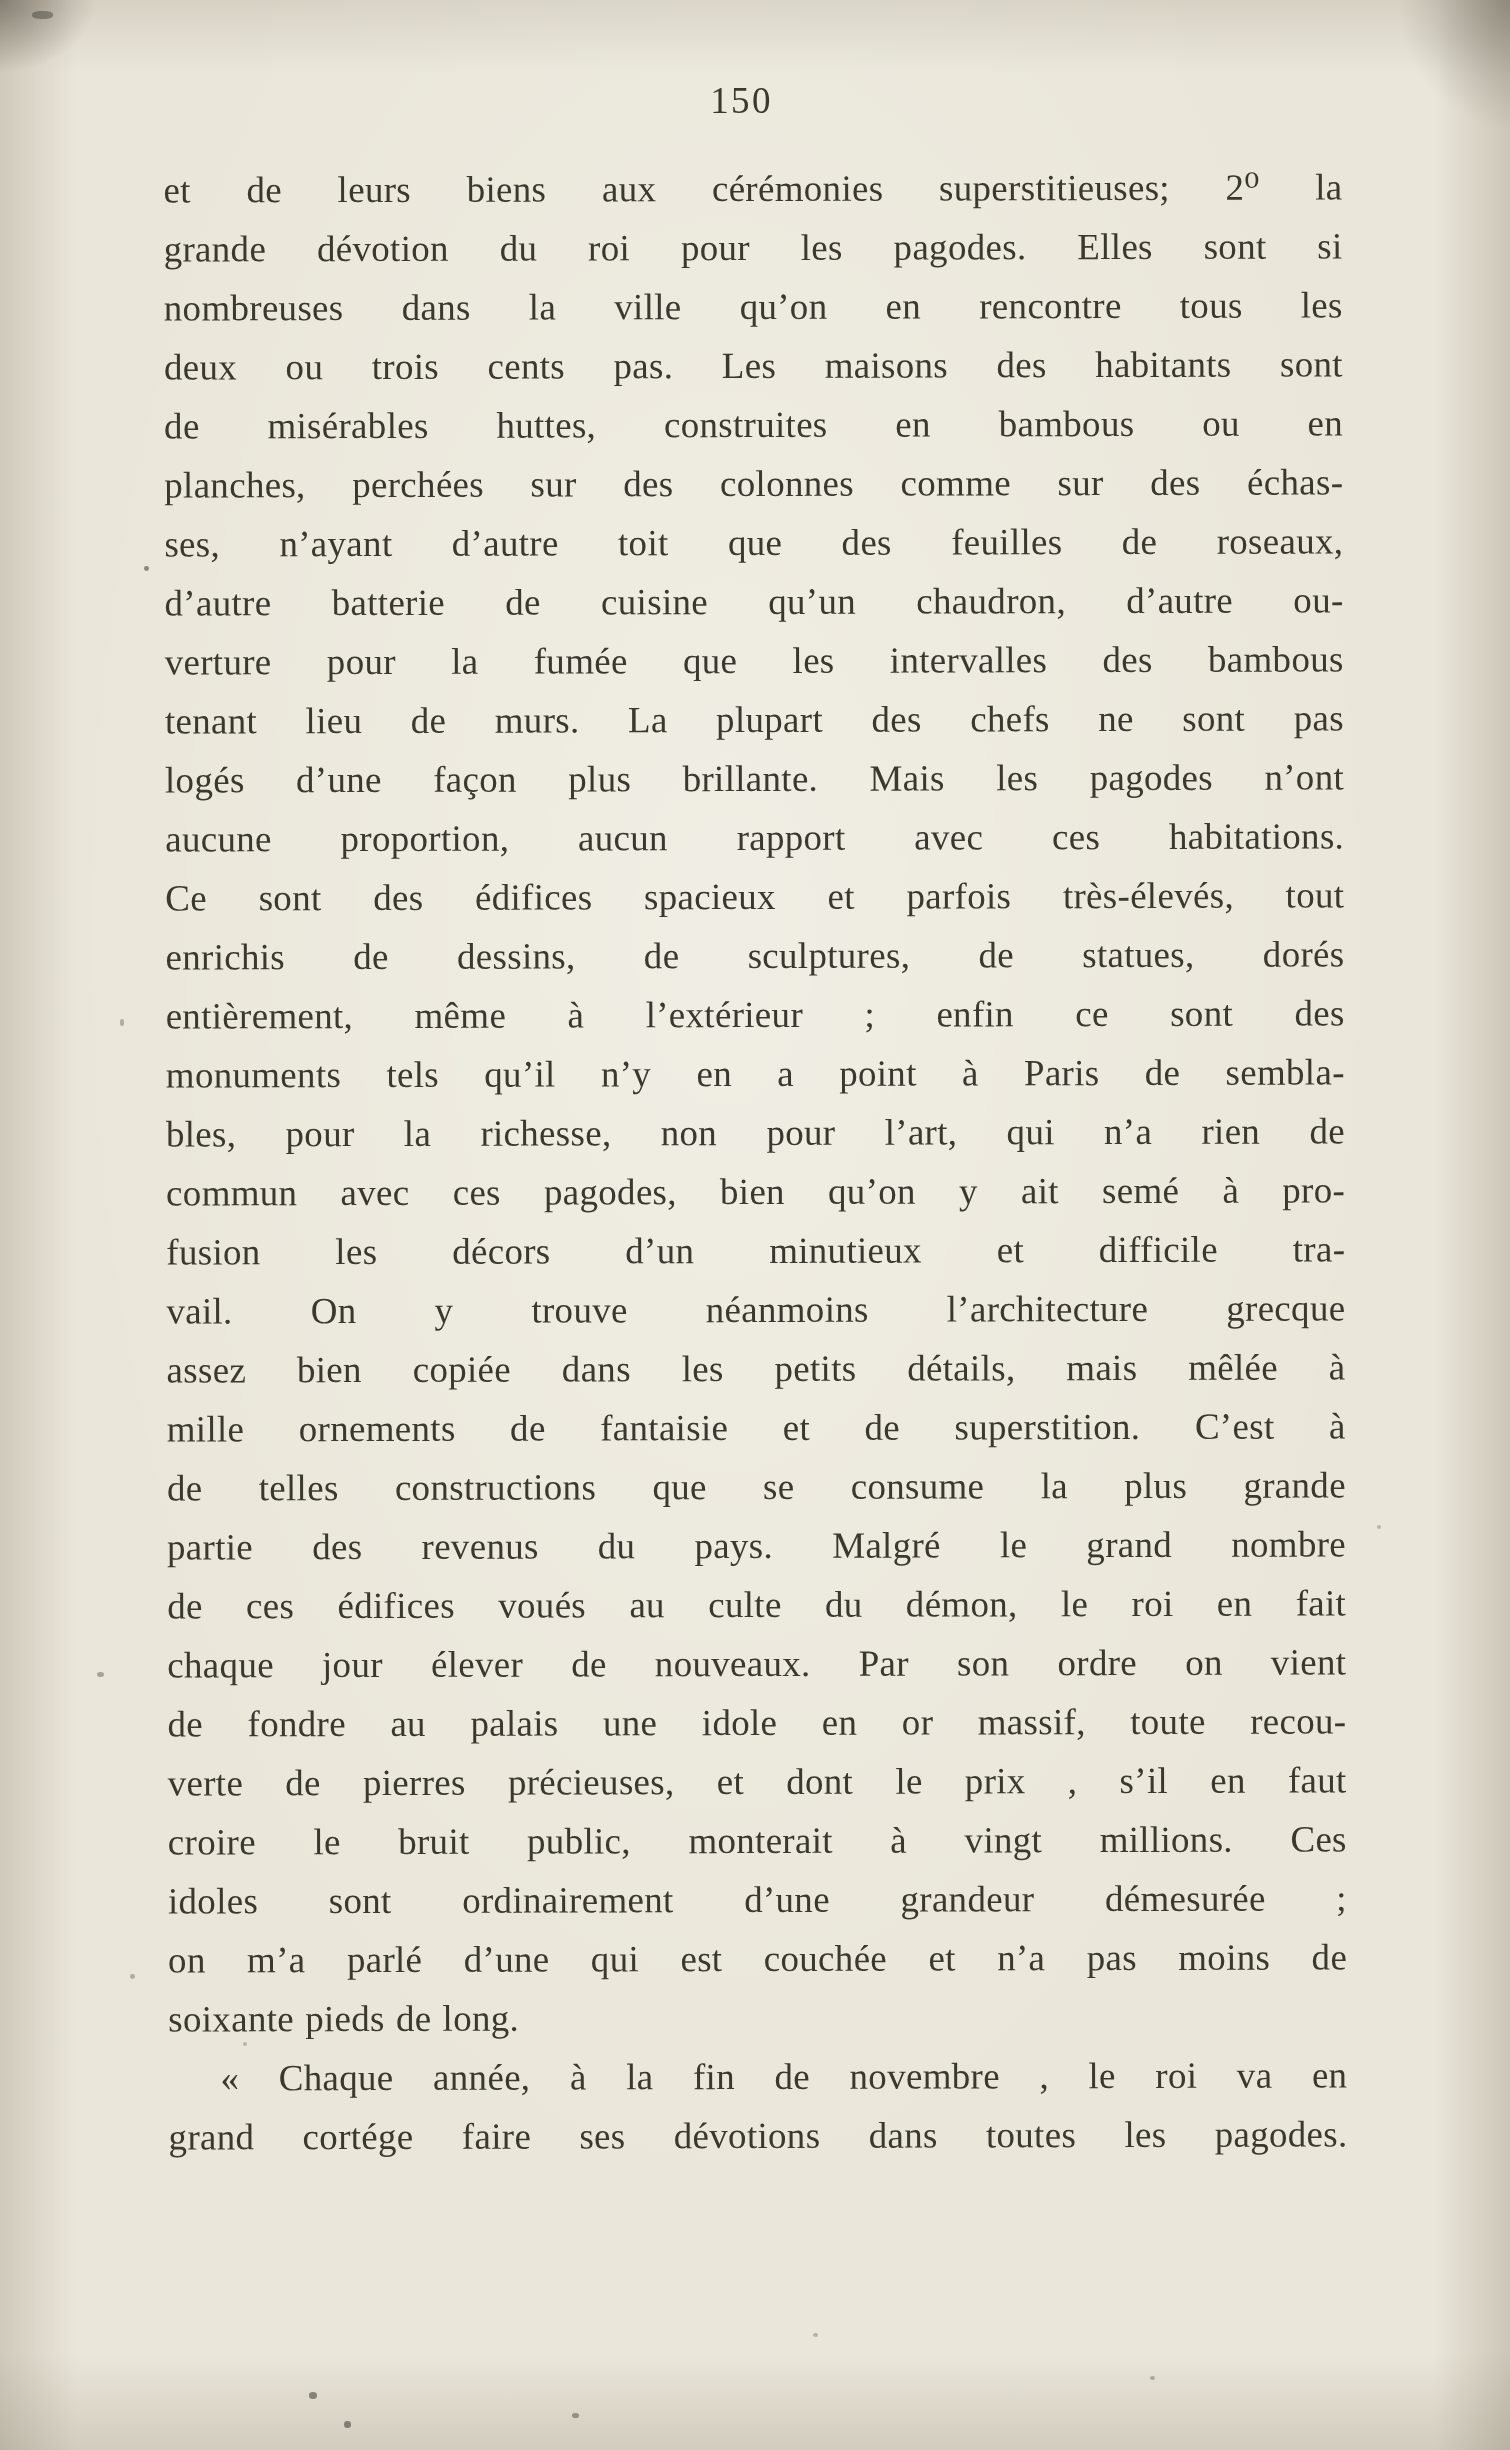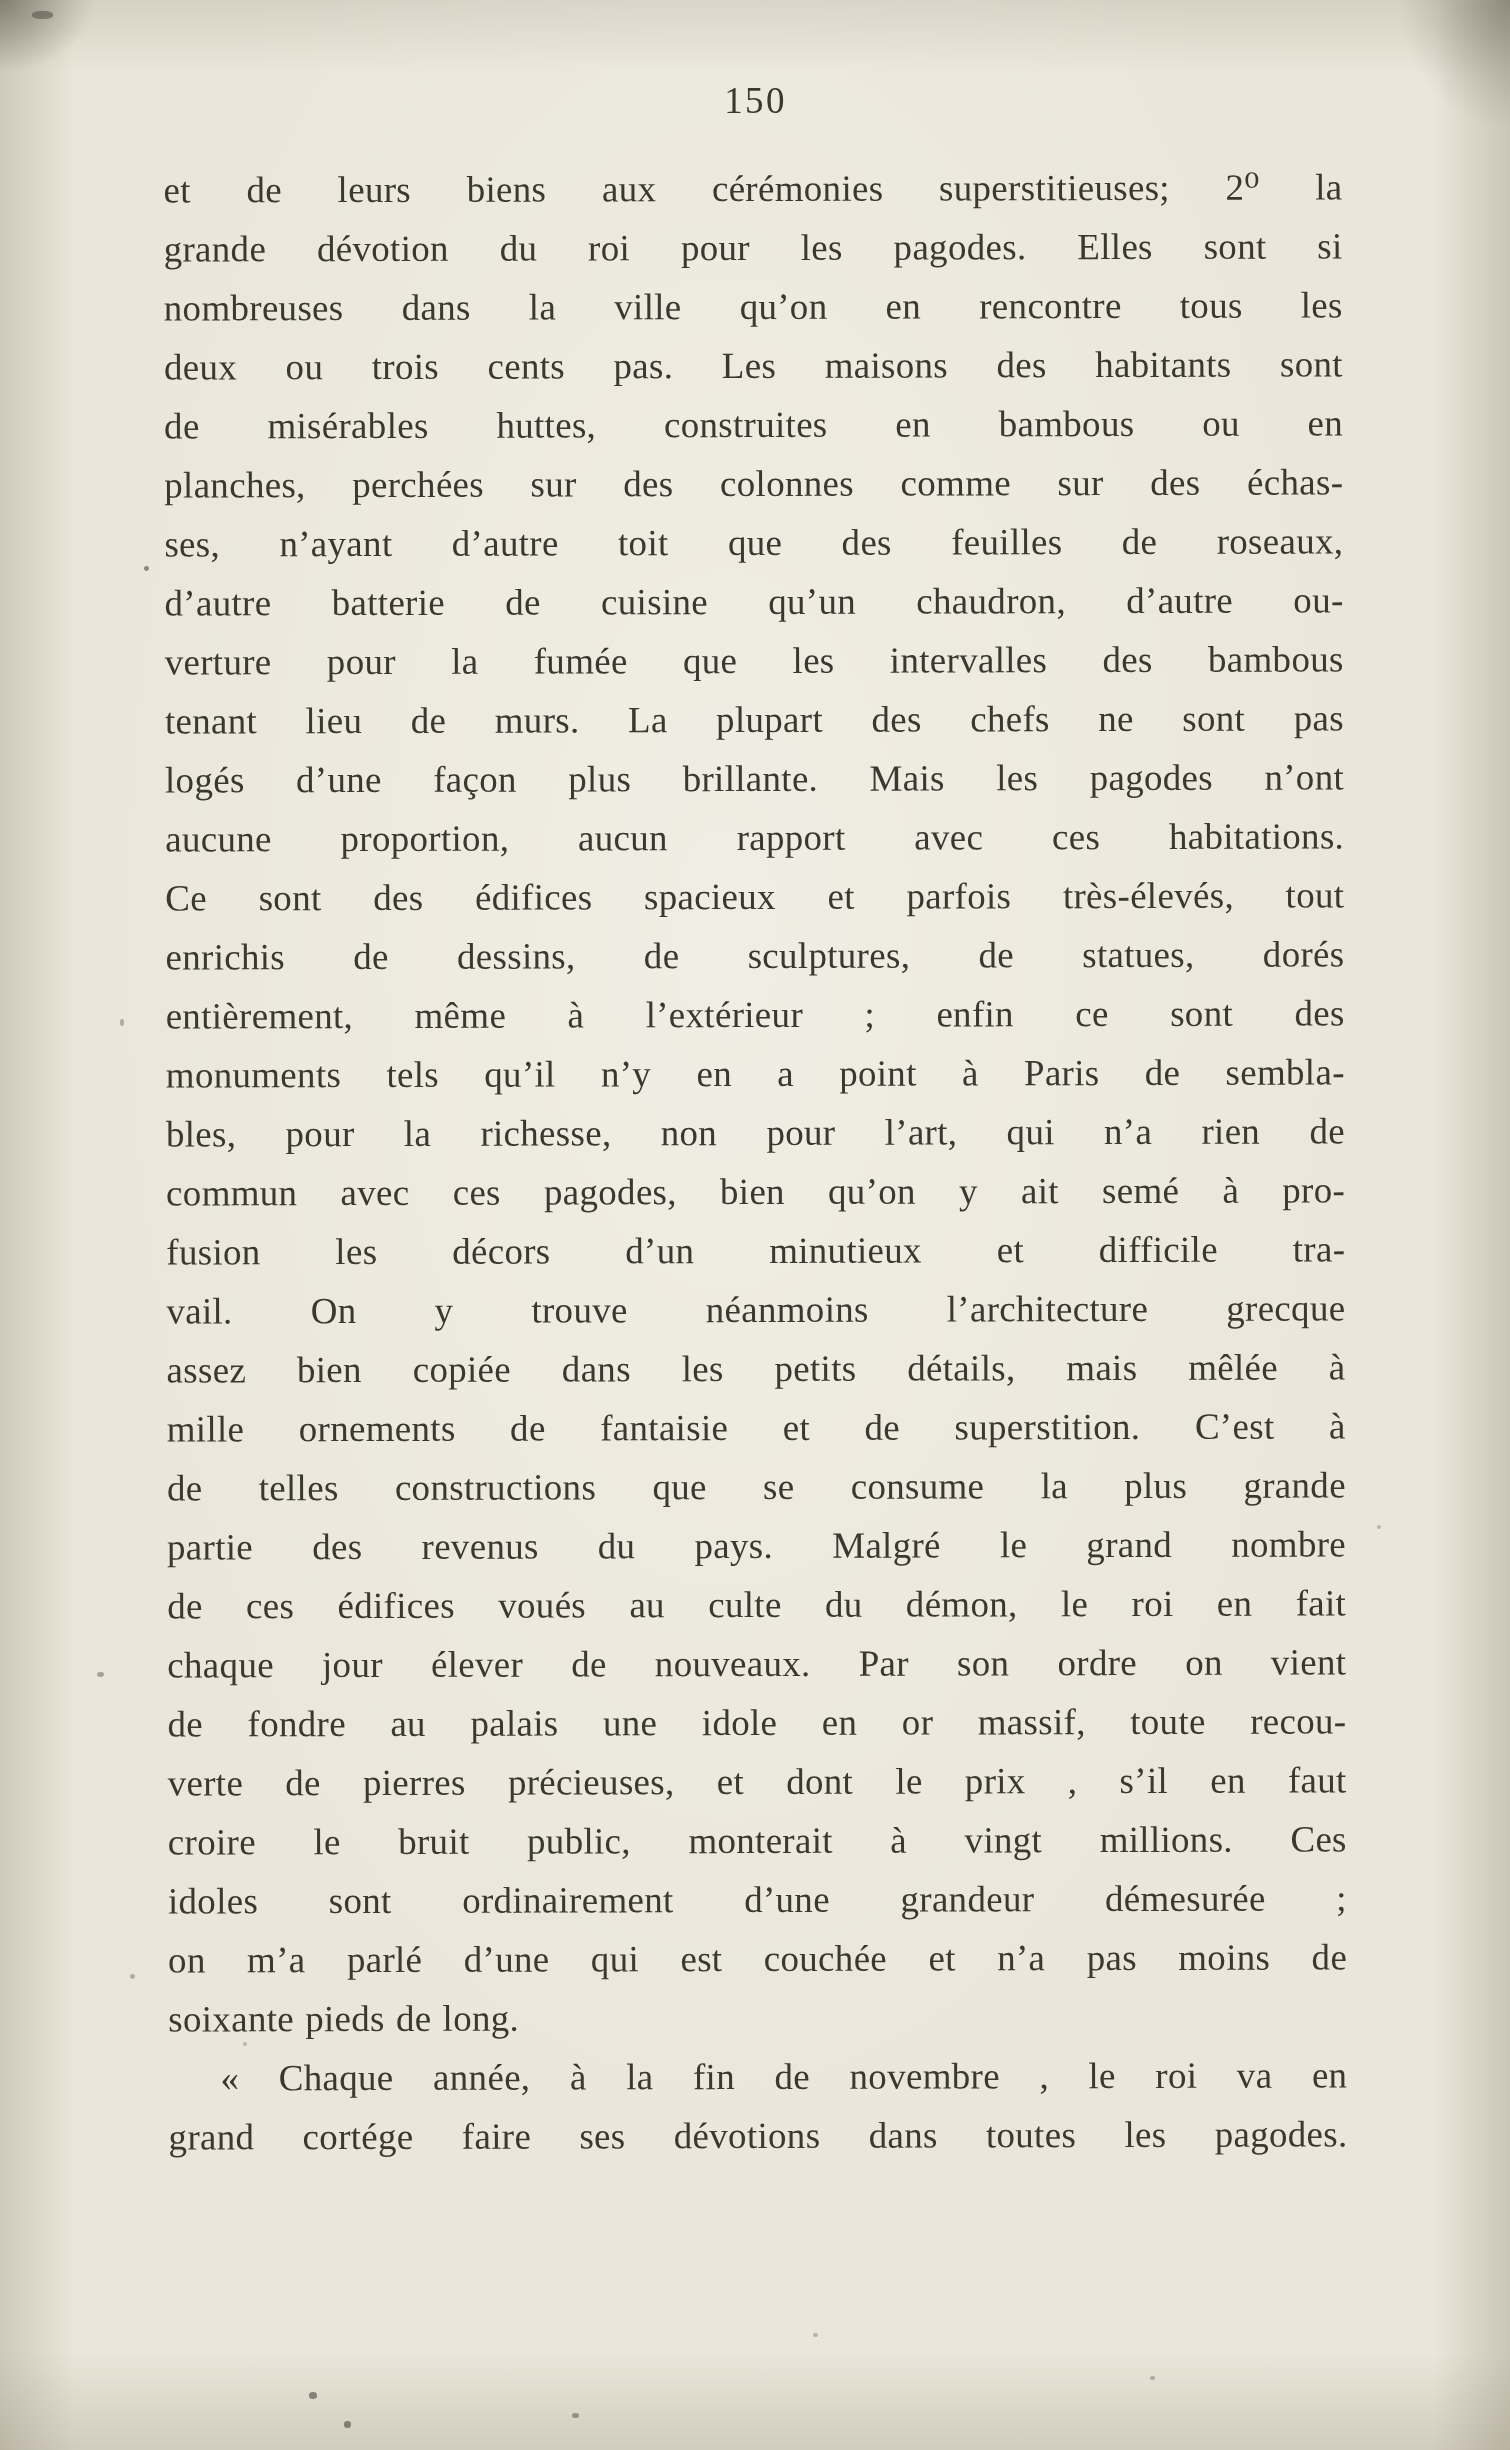--- a/index.html
+++ b/index.html
@@ -26,21 +26,21 @@
   .corner-shade-tl {
     position: absolute; left: 0; top: 0; width: 97px; height: 73px;
     background: radial-gradient(ellipse at 0% 0%, rgba(60,55,45,0.45), rgba(60,55,45,0) 70%);
   }
   .corner-shade-tr {
     position: absolute; right: 0; top: 0; width: 113px; height: 130px;
     background: radial-gradient(ellipse at 100% 0%, rgba(60,55,45,0.35), rgba(60,55,45,0) 70%);
   }
   .page-number {
     position: absolute;
-    left: 166px;
+    left: 152px;
     top: 79px;
     width: 1179px;
     text-align: center;
     font-size: 37px;
     letter-spacing: 2.4px;
     color: var(--ink);
   }
   .text-block {
     position: absolute;
     left: 166px;

